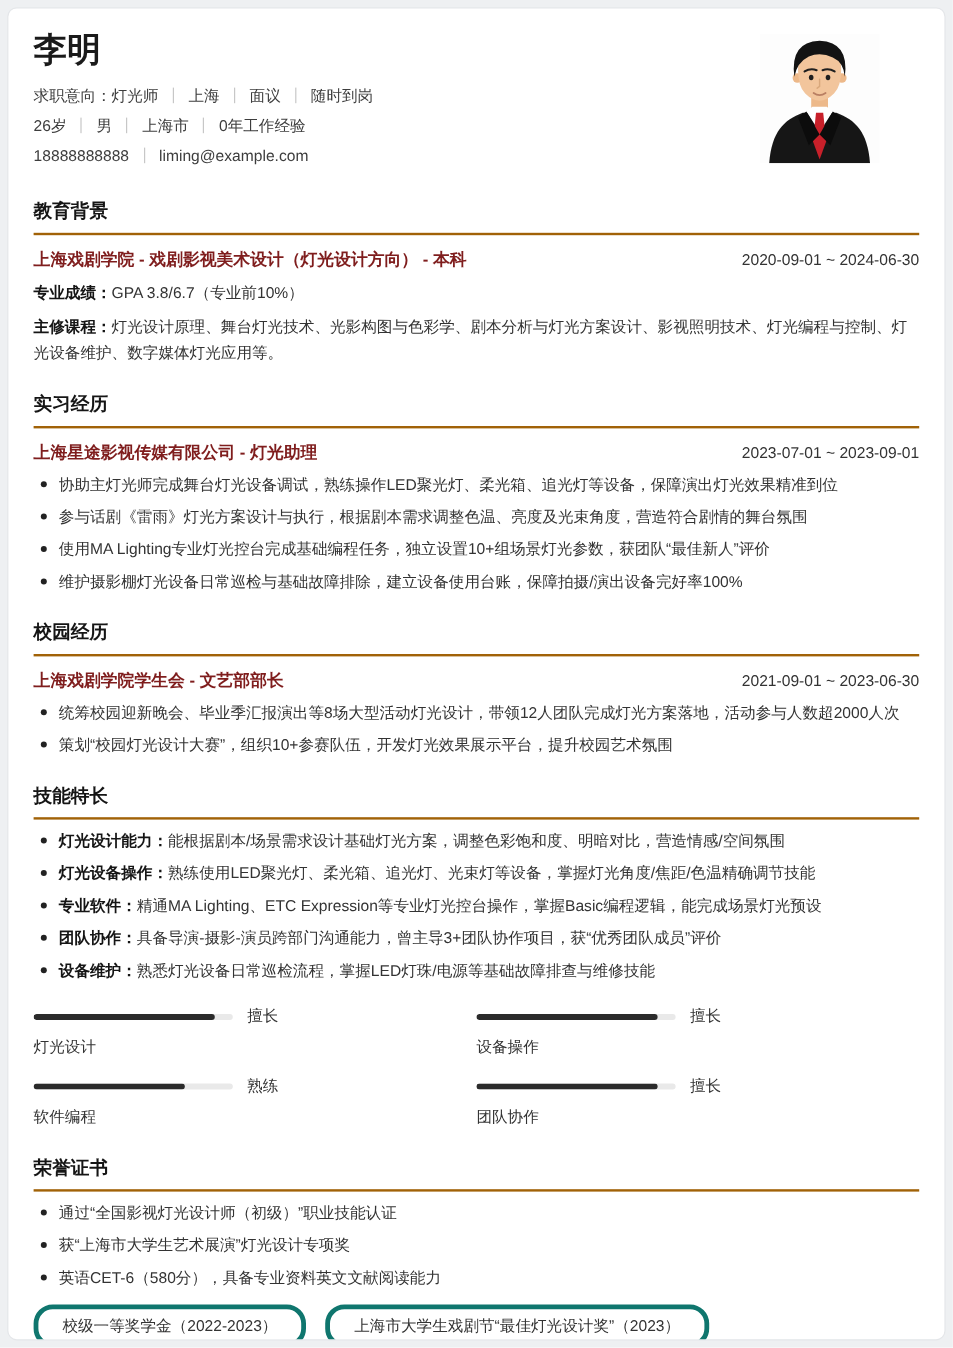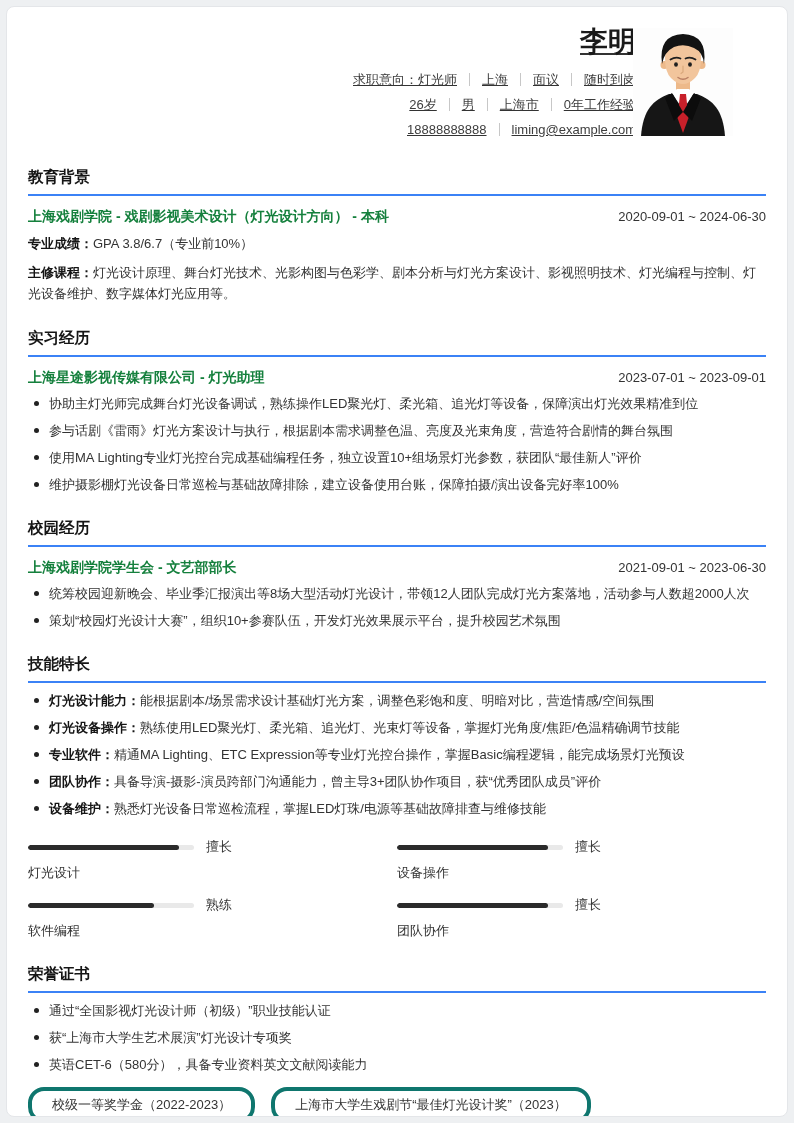--- a/index.html
+++ b/index.html
@@ -14,33 +14,33 @@
     background:#ffffff;
     border:1px solid #e4e6e9;
     border-radius:8px;
     width:100%; height:1111px;
     padding:18px 21px 20px 21px;
     position:relative;
     overflow:hidden;
   }
   
   .header { position:relative; min-height:118px; }
-  .header-text { margin-right:130px; text-align:right;text-decoration:underline; }
+  .header-text { margin-right:130px; text-align:left; }
   .name { font-size:28px; line-height:34px; font-weight:bold; color:#1a1a1a; margin-bottom:8px; }
   .info-line { font-size:13px; line-height:25px; color:#3d3d3d; }
   .sep { display:inline-block; width:1px; height:13px; background:#c7c7c7; margin:0 12px; vertical-align:-2px; }
   .avatar { position:absolute; top:3px; right:33px; width:100px; height:108px; }
   
   .section { margin-top:24px; }
   .section-title {
     font-size:15.5px; line-height:19px; font-weight:bold; color:#151515;
-    padding-bottom:8px; border-bottom:2px solid #3b82f6;
+    padding-bottom:8px; border-bottom:2px solid #a16207;
   }
   .entry-row { display:flex; justify-content:space-between; align-items:baseline; margin-top:11px; }
-  .entry-title { font-size:14px; line-height:18px; font-weight:bold; color:#15803d; }
+  .entry-title { font-size:14px; line-height:18px; font-weight:bold; color:#7f1d1d; }
   .entry-date { font-size:13px; color:#333; white-space:nowrap; }
   .detail-row { margin-top:8px; font-size:13px; line-height:21px; color:#333; }
   .detail-label { font-weight:bold; color:#151515; }
   .bullets { margin-top:4px; }
   .bullet { display:flex; margin-top:8px; font-size:13px; line-height:19px; color:#333; padding-left:6px; }
   .dot { flex:0 0 5px; width:5px; height:5px; border-radius:50%; background:#222; margin:7px 10px 0 0; }
   .bullet b { color:#151515; }
   
   .bars { margin-top:20px; display:grid; grid-template-columns:repeat(2,1fr); row-gap:14px; }
   .bar-row { display:flex; align-items:center; }

